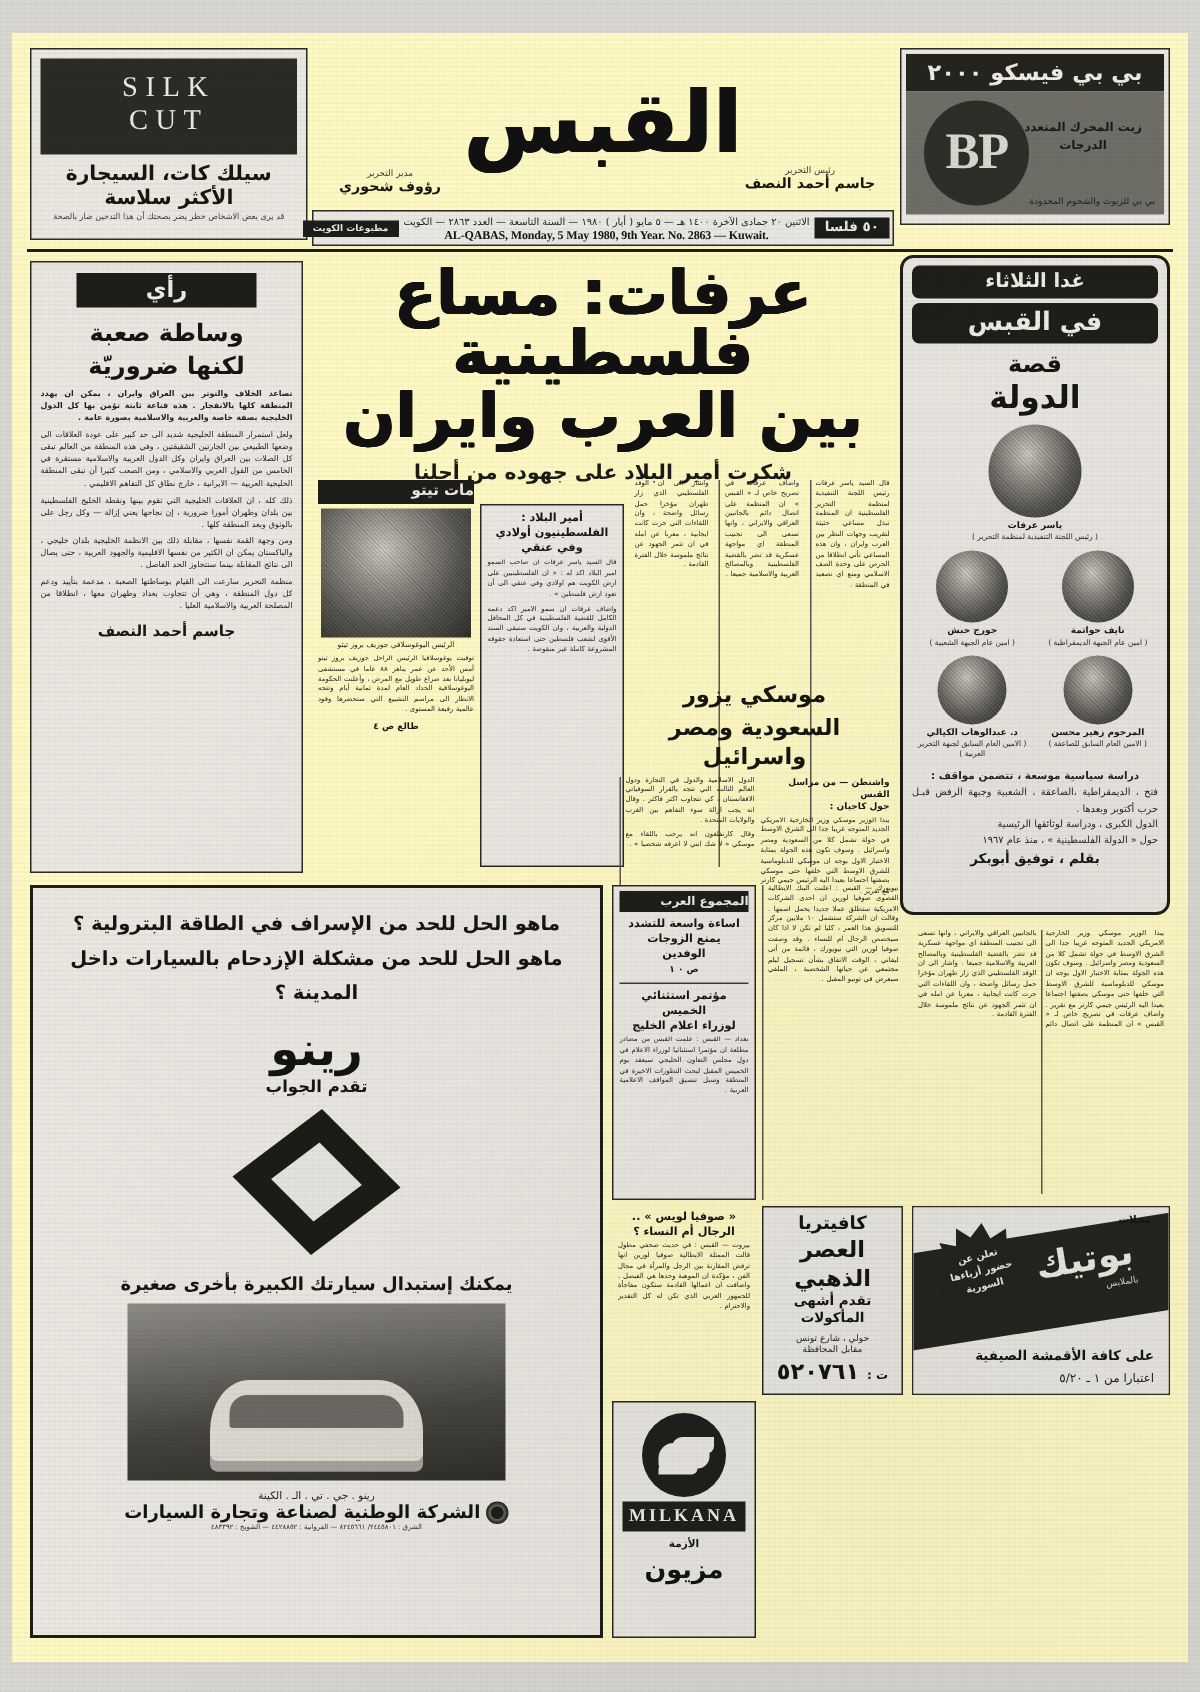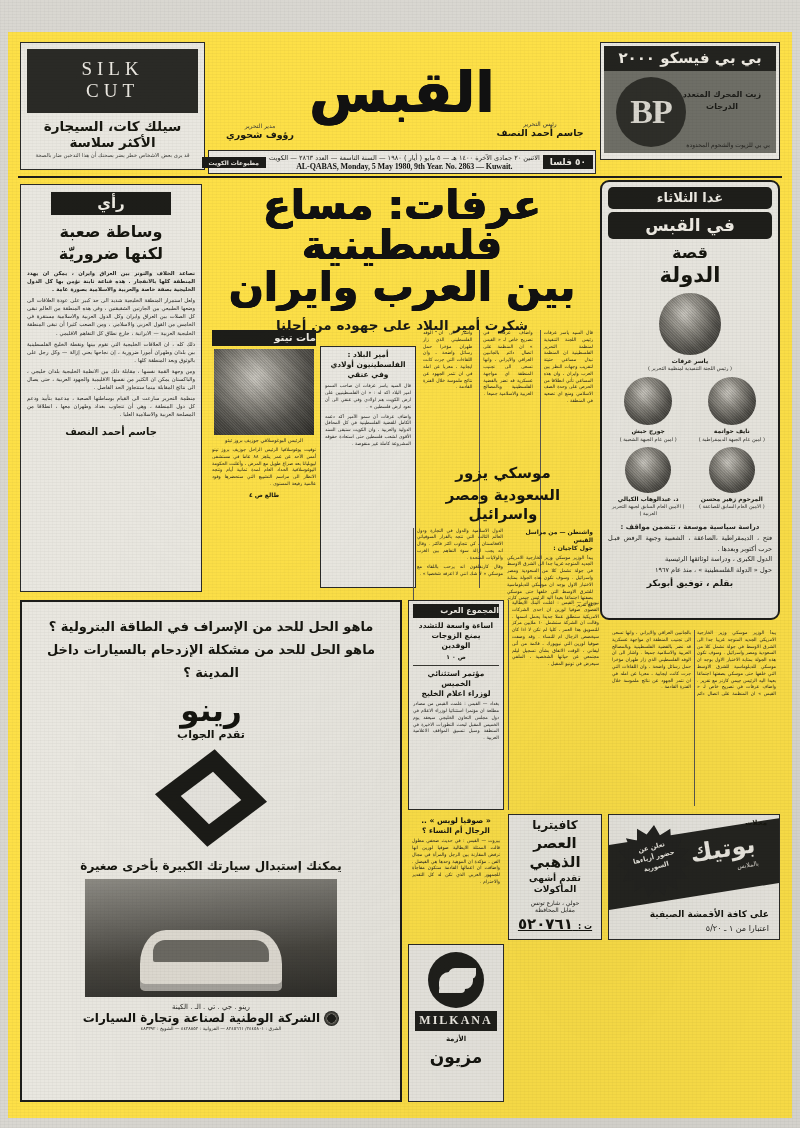--- a/index.html
+++ b/index.html
@@ -25,23 +25,23 @@
       repeating-linear-gradient(90deg, rgba(0,0,0,.025) 0 1px, rgba(255,255,255,0) 1px 4px),
       radial-gradient(ellipse at 30% 20%, rgba(255,255,255,.45), rgba(0,0,0,0) 60%),
       radial-gradient(ellipse at 75% 80%, rgba(0,0,0,.06), rgba(0,0,0,0) 65%);
     pointer-events: none;
     z-index: 50;
     mix-blend-mode: multiply;
     opacity: .75;
   }
   .sheet {
     position: absolute;
-    left: 8px; top: 32px;
+    left: 8px; top: 22px;
     width: 784px; height: 1086px;
-    background: #fde047;
+    background: #fef9c3;
   }
   .blk { position: absolute; }
   .bd { border: 1px solid #2b2b28; }
   .bd2 { border: 2px solid #1d1d1a; }
   .ctr { text-align: center; }
   .ar { font-family: "DejaVu Sans", sans-serif; direction: rtl; }
   .en { font-family: "Liberation Serif", serif; direction: ltr; }
 
   
   #masthead-title {
@@ -503,21 +503,21 @@
 
     <div class="blk" style="left:404px; top:782px; width:92px; height:0;"></div>
 
     <div class="blk bd" style="left:500px; top:782px; width:94px; height:126px; background:#eae8e1; padding:3px;">
       <div class="ad-hd ar">كافيتريا</div>
       <div class="ad-hd ar" style="font-size:15px;">العصر الذهبي</div>
       <div class="ad-hd sm ar">تقدم أشهى</div>
       <div class="ad-hd sm ar">المأكولات</div>
       <div class="ad-foot ar" style="margin-top:3px;">حولي ، شارع تونس</div>
       <div class="ad-foot ar">مقابل المحافظة</div>
-      <div class="ad-phone ar" style="margin-top:2px;text-decoration:underline;">
+      <div class="ad-phone ar" style="margin-top:2px;">
         <span style="font-size:8px;">ت :</span>
         <span>٥٢٠٧٦١</span>
       </div>
     </div>
 
     <div class="blk" style="left:400px; top:782px; width:96px; height:0;"></div>
 
     <div class="blk body-txt tiny ar" style="left:402px; top:782px; width:0; height:0; overflow:hidden;"></div>
 
     <div class="blk bd" style="left:600px; top:782px; width:172px; height:126px; background:#eae8e1;">

